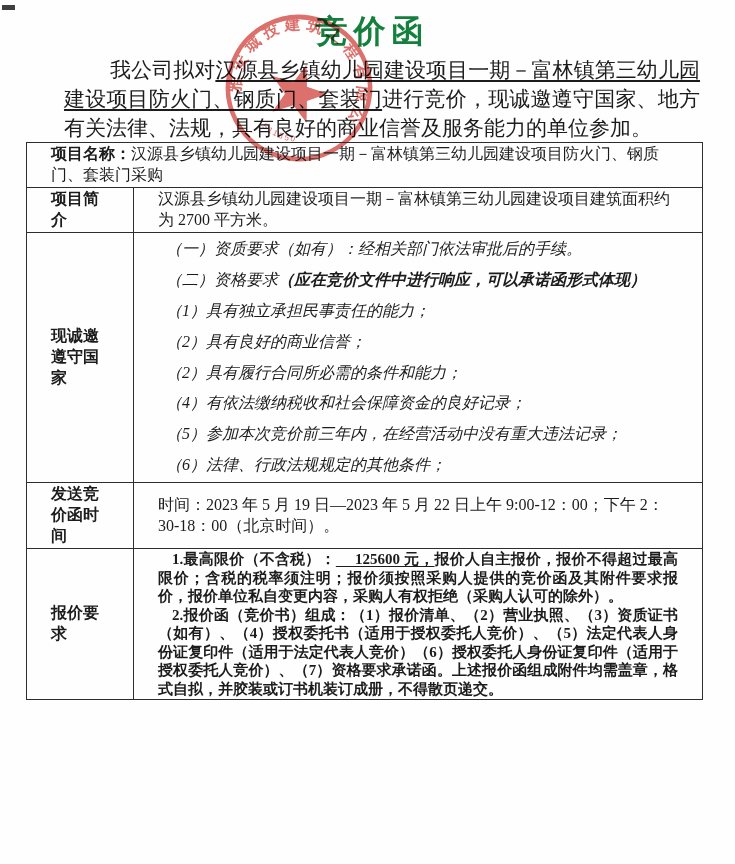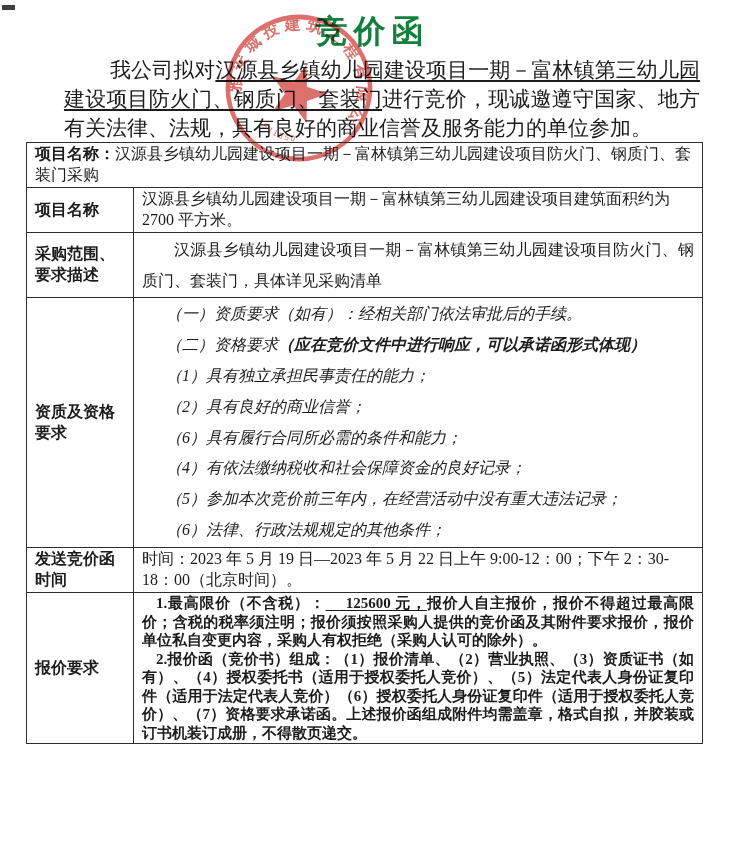--- a/index.html
+++ b/index.html
@@ -20,21 +20,21 @@
   .stamp{
     position:absolute;left:223px;top:11px;width:152px;height:154px;
     opacity:.82;mix-blend-mode:multiply;pointer-events:none;
     font-family:"Liberation Sans","DejaVu Sans",sans-serif;
   }
   table.bid{
     position:absolute;top:142px;left:26px;width:676px;
     border-collapse:collapse;table-layout:fixed;
   }
   table.bid td{
-    border:1.5px solid #2d2d2d;padding:1px 8px;font-size:16px;
+    border:1.5px solid #2d2d2d;padding:1px 24px;font-size:16px;
     vertical-align:middle;overflow:hidden;
   }
   .b{font-weight:700;}
   td.lbl{font-weight:700;font-size:15.5px;padding-left:6px;letter-spacing:0;}
   td.val p{margin:0;}
   .scope-val p{text-indent:2em;line-height:31px;text-align:justify;}
   .sched-val p{line-height:26px;}
   .qual-val{padding-left:32px !important;}
   .qual-val p{line-height:30.8px;white-space:nowrap;font-style:italic;}
   .offer-val{font-size:15px !important;line-height:18.5px;text-align:justify;}
@@ -78,40 +78,34 @@
       </colgroup>
 
     <tbody>
         <tr>
       <td colspan="4" style="height:30px"><span class="b">项目名称：</span><span>汉源县乡镇幼儿园建设项目一期－富林镇第三幼儿园建设项目防火门、钢质门、套装门采购</span></td>
     </tr>
 
 
 
     <tr>
-      <td class="lbl" style="height:31px">项目名称</td>
+      <td class="lbl" style="height:31px">项目简介</td>
       <td colspan="3">汉源县乡镇幼儿园建设项目一期－富林镇第三幼儿园建设项目建筑面积约为 2700 平方米。</td>
     </tr>
 
-    <tr>
-      <td class="lbl" style="height:62px">采购范围、要求描述</td>
-      <td colspan="3" class="val scope-val">
-        <p>汉源县乡镇幼儿园建设项目一期－富林镇第三幼儿园建设项目防火门、钢质门、套装门，具体详见采购清单</p>
-      </td>
-    </tr>
 
 
     <tr>
-      <td class="lbl" style="height:247px">资质及资格要求</td>
+      <td class="lbl" style="height:247px">现诚邀遵守国家</td>
       <td colspan="3" class="val qual-val">
         <p>（一）资质要求（如有）：经相关部门依法审批后的手续。</p>
         <p><span>（二）资格要求</span><span class="b">（应在竞价文件中进行响应，可以承诺函形式体现）</span></p>
         <p>（1）具有独立承担民事责任的能力；</p>
         <p>（2）具有良好的商业信誉；</p>
-        <p>（6）具有履行合同所必需的条件和能力；</p>
+        <p>（2）具有履行合同所必需的条件和能力；</p>
         <p>（4）有依法缴纳税收和社会保障资金的良好记录；</p>
         <p>（5）参加本次竞价前三年内，在经营活动中没有重大违法记录；</p>
         <p>（6）法律、行政法规规定的其他条件；</p>
       </td>
     </tr>
 
     <tr>
       <td class="lbl" style="height:28px">发送竞价函时间</td>
       <td colspan="3">时间：2023 年 5 月 19 日—2023 年 5 月 22 日上午 9:00-12：00；下午 2：30-18：00（北京时间）。</td>
     </tr>

